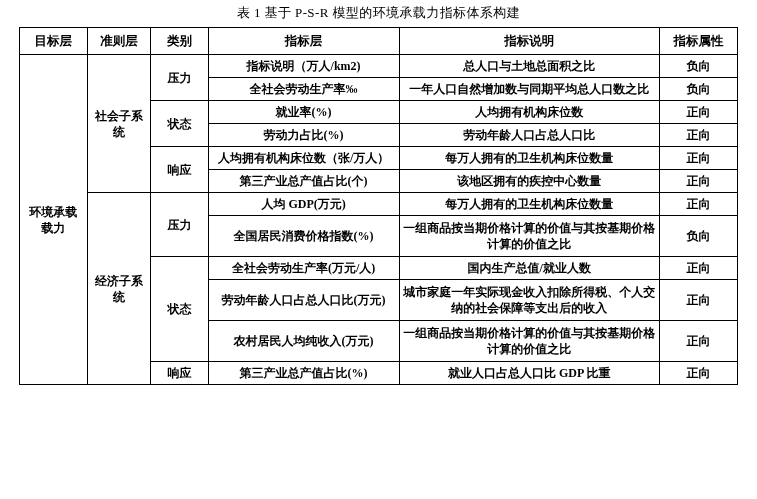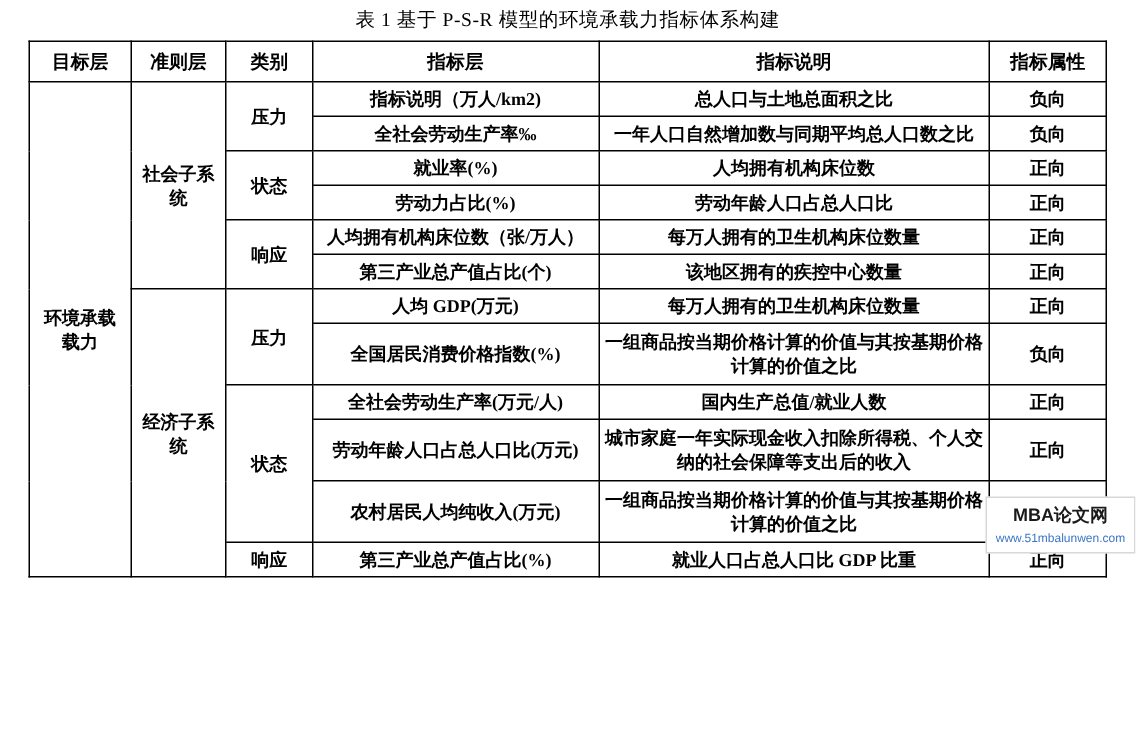--- a/index.html
+++ b/index.html
@@ -191,18 +191,14 @@
 
       <tr>
         <td>响应</td>
         <td>第三产业总产值占比(%)</td>
         <td>就业人口占总人口比 GDP 比重</td>
         <td>正向</td>
       </tr>
     </tbody>
   </table>
 
-  <div class="watermark">
-    <span class="wm-title">MBA论文网</span>
-    <span class="wm-sub">www.51mbalunwen.com</span>
-  </div>
 
 </div>
 
 </body></html>

